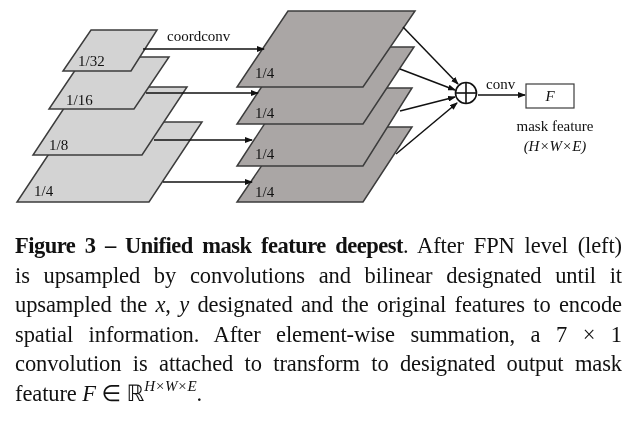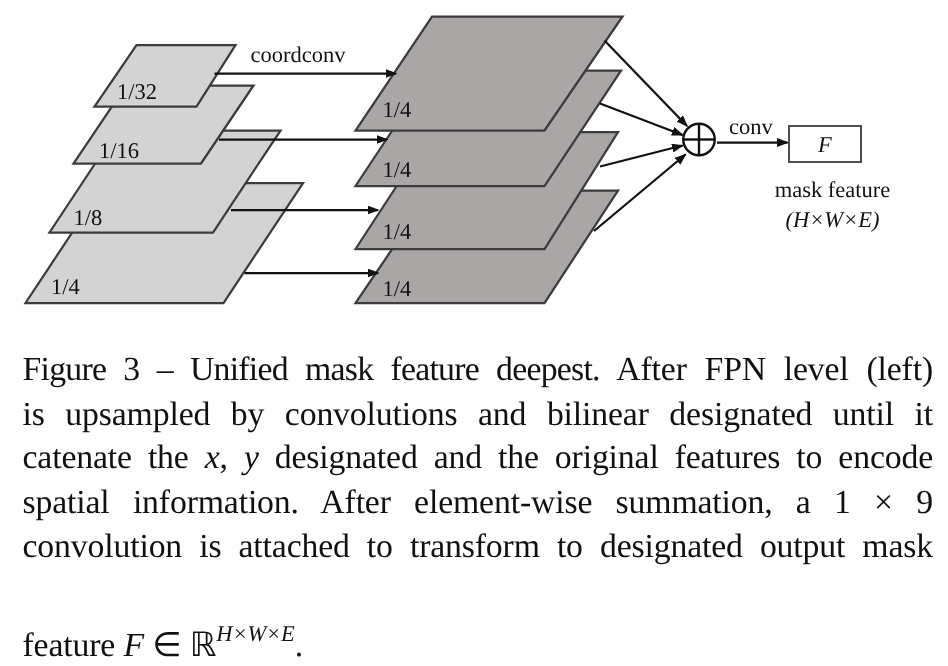--- a/index.html
+++ b/index.html
@@ -1,22 +1,22 @@
 <!DOCTYPE html>
 <html><head>
 <meta charset="utf-8">
 <style>
   html, body { margin: 0; padding: 0; background: #ffffff; }
   body { width: 632px; height: 444px; position: relative; overflow: hidden; font-family: "Liberation Serif", serif; color: #111; }
   #figure { position: absolute; left: 0; top: 0; width: 632px; height: 220px; }
   #figure text { font-family: "Liberation Serif", serif; fill: #111; }
   .caption { position: absolute; left: 15px; top: 231px; width: 607px; font-size: 22.5px; line-height: 29.5px; text-align: justify; letter-spacing: -0.1px; }
   .caption .line { display: block; white-space: nowrap; text-align-last: justify; }
-  .caption .line.last { text-align-last: left; margin-top: 36px; }
-  .caption b { font-weight: normal; letter-spacing: -0.5px; }
+  .caption .line.last { text-align-last: left; }
+  .caption b { font-weight: bold; letter-spacing: -0.5px; }
   .caption i { font-style: italic; }
   .caption sup { font-size: 15px; font-style: italic; vertical-align: 10px; line-height: 0; }
 </style>
 </head>
 <body>
 
 <svg id="figure" viewBox="0 0 632 220" xmlns="http://www.w3.org/2000/svg">
   <defs>
     <marker id="arr" markerWidth="8" markerHeight="6" refX="7" refY="3" orient="auto" markerUnits="userSpaceOnUse">
       <path d="M0,0 L8,3 L0,6 z" fill="#111"></path>
@@ -88,17 +88,17 @@
     <rect x="526" y="84" width="48" height="24" fill="#fff" stroke="#3c3c3c" stroke-width="1.2"></rect>
     <text x="550" y="101" font-size="15" font-style="italic" text-anchor="middle">F</text>
   </g>
   <text x="555" y="131" font-size="15" text-anchor="middle">mask feature</text>
   <text x="555" y="151" font-size="15" font-style="italic" text-anchor="middle">(H×W×E)</text>
 </svg>
 
 <div class="caption">
   <span class="line"><b>Figure 3</b><b> – </b><b>Unified mask feature deepest</b><span>. After FPN level (left)</span></span>
   <span class="line">is upsampled by convolutions and bilinear designated until it</span>
-  <span class="line"><span>catenate the </span><i>x</i><span>, </span><i>y</i><span> designated and the original features to encode</span></span>
-  <span class="line">spatial information.  After element-wise summation, a 1 × 9</span>
+  <span class="line"><span>upsampled the </span><i>x</i><span>, </span><i>y</i><span> designated and the original features to encode</span></span>
+  <span class="line">spatial information.  After element-wise summation, a 7 × 1</span>
   <span class="line">convolution is attached to transform to designated output mask</span>
   <span class="line last"><span>feature </span><i>F</i><span> ∈ ℝ</span><sup>H×W×E</sup><span>.</span></span>
 </div>
 
 </body></html>

